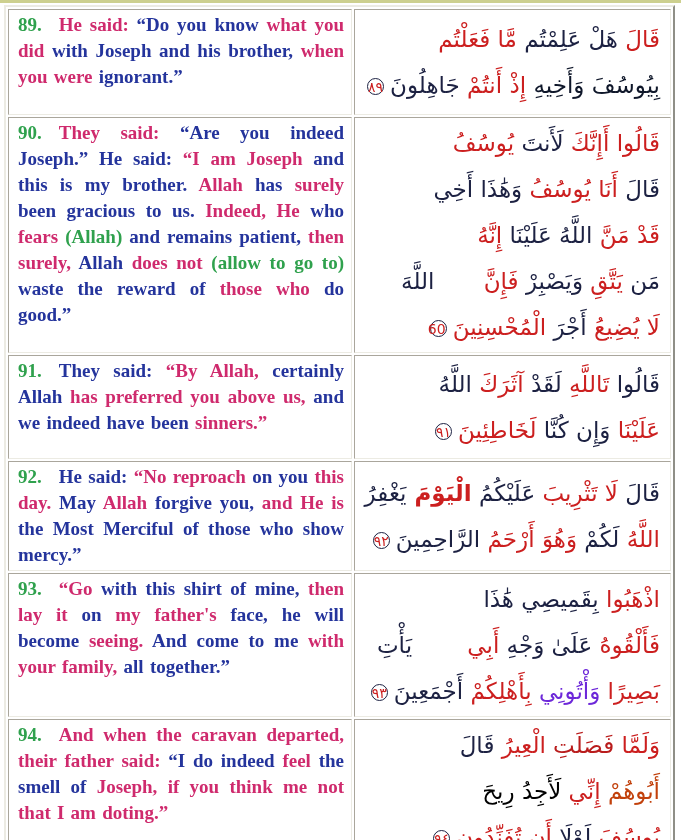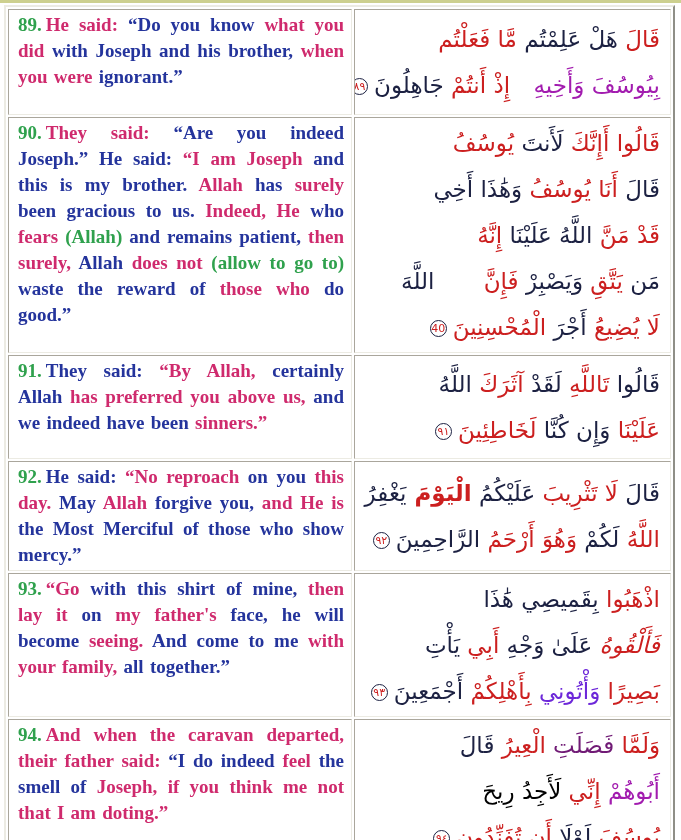--- a/index.html
+++ b/index.html
@@ -40,75 +40,75 @@
     margin: 0;
     font-family: "Liberation Serif", serif;
     font-weight: bold;
     font-size: 19px;
     line-height: 26px;
     text-align: justify;
     text-align-last: left;
     word-spacing: 1.5px;
   }
   .verse-num {
-    margin-right: 4px;
+    margin-right: 17px;
   }
   .ar-cell {
     vertical-align: middle;
     padding: 2px 10px 2px 4px;
     direction: rtl;
     text-align: right;
   }
   .ar-line {
     font-family: "DejaVu Sans", sans-serif;
     font-size: 23px;
     line-height: 30px;
     padding: 8px 0;
     white-space: nowrap;
   }
   .ayah-marker {
     display: inline-block;
     width: 17px;
     height: 17px;
     border-radius: 50%;
     font-family: "DejaVu Sans", sans-serif;
-    font-size: 11px;
+    font-size: 14px;
     line-height: 16px;
     text-align: center;
     vertical-align: middle;
     margin: 0 6px;
     box-sizing: border-box;
   }
 </style>
 </head>
 <body>
 
 <div class="top-strip"></div>
 
 <table class="verses">
   <tbody>
       <tr style="height: 106px;">
         <td class="en-cell">
           <p class="en-text"><span class="verse-num" style="color: rgb(47, 161, 77);">89.</span><span style="color: rgb(207, 42, 109);">He said: </span><span style="color: rgb(36, 52, 156);">“Do you know </span><span style="color: rgb(207, 42, 109);">what you did </span><span style="color: rgb(36, 52, 156);">with Joseph and his brother, </span><span style="color: rgb(207, 42, 109);">when you were </span><span style="color: rgb(36, 52, 156);">ignorant.”</span></p>
         </td>
         <td class="ar-cell">
           <div class="ar-line"><span style="color: rgb(204, 31, 31);">قَالَ </span><span style="color: rgb(28, 33, 66);">هَلْ عَلِمْتُم </span><span style="color: rgb(204, 31, 31);">مَّا فَعَلْتُم</span></div>
-          <div class="ar-line"><span style="color: #a21caf; margin-left: 16px;">بِيُوسُفَ وَأَخِيهِ </span><span style="color: rgb(204, 31, 31);">إِذْ أَنتُمْ </span><span style="color: rgb(28, 33, 66);">جَاهِلُونَ</span><span class="ayah-marker" style="border: 1.5px solid rgb(28, 33, 66); color: rgb(204, 31, 31);">٨٩</span></div>
+          <div class="ar-line"><span style="color: #0f172a;">بِيُوسُفَ وَأَخِيهِ </span><span style="color: rgb(204, 31, 31);">إِذْ أَنتُمْ </span><span style="color: rgb(28, 33, 66);">جَاهِلُونَ</span><span class="ayah-marker" style="border: 1.5px solid rgb(28, 33, 66); color: rgb(204, 31, 31);">٨٩</span></div>
         </td>
       </tr>
       <tr style="height: 233px;">
         <td class="en-cell">
           <p class="en-text"><span class="verse-num" style="color: rgb(47, 161, 77);">90.</span><span style="color: rgb(207, 42, 109);">They said: </span><span style="color: rgb(36, 52, 156);">“Are you indeed Joseph.” He said: </span><span style="color: rgb(207, 42, 109);">“I am Joseph </span><span style="color: rgb(36, 52, 156);">and this is my brother. </span><span style="color: rgb(207, 42, 109);">Allah </span><span style="color: rgb(36, 52, 156);">has </span><span style="color: rgb(207, 42, 109);">surely </span><span style="color: rgb(36, 52, 156);">been gracious to us. </span><span style="color: rgb(207, 42, 109);">Indeed, He </span><span style="color: rgb(36, 52, 156);">who </span><span style="color: rgb(207, 42, 109);">fears </span><span style="color: rgb(47, 161, 77);">(Allah) </span><span style="color: rgb(36, 52, 156);">and remains patient, </span><span style="color: rgb(207, 42, 109);">then surely, </span><span style="color: rgb(36, 52, 156);">Allah </span><span style="color: rgb(207, 42, 109);">does not </span><span style="color: rgb(47, 161, 77);">(allow to go to) </span><span style="color: rgb(36, 52, 156);">waste the reward of </span><span style="color: rgb(207, 42, 109);">those who </span><span style="color: rgb(36, 52, 156);">do good.”</span></p>
         </td>
         <td class="ar-cell">
           <div class="ar-line"><span style="color: rgb(204, 31, 31);">قَالُوا أَإِنَّكَ </span><span style="color: rgb(28, 33, 66);">لَأَنتَ </span><span style="color: rgb(204, 31, 31);">يُوسُفُ</span></div>
           <div class="ar-line"><span style="color: rgb(28, 33, 66);">قَالَ </span><span style="color: rgb(204, 31, 31);">أَنَا يُوسُفُ </span><span style="color: rgb(28, 33, 66);">وَهَٰذَا أَخِي</span></div>
           <div class="ar-line"><span style="color: rgb(204, 31, 31);">قَدْ مَنَّ </span><span style="color: rgb(28, 33, 66);">اللَّهُ عَلَيْنَا </span><span style="color: rgb(204, 31, 31);">إِنَّهُ</span></div>
           <div class="ar-line"><span style="color: rgb(28, 33, 66);">مَن </span><span style="color: rgb(204, 31, 31);">يَتَّقِ </span><span style="color: rgb(28, 33, 66);">وَيَصْبِرْ </span><span style="color: rgb(204, 31, 31); margin-left: 42px;">فَإِنَّ </span><span style="color: rgb(28, 33, 66); margin-left: 41px;">اللَّهَ</span></div>
-          <div class="ar-line"><span style="color: rgb(204, 31, 31);">لَا يُضِيعُ </span><span style="color: rgb(28, 33, 66);">أَجْرَ </span><span style="color: rgb(204, 31, 31);">الْمُحْسِنِينَ</span><span class="ayah-marker" style="border: 1.5px solid rgb(28, 33, 66); color: rgb(204, 31, 31);">40</span></div>
+          <div class="ar-line"><span style="color: rgb(204, 31, 31);">لَا يُضِيعُ </span><span style="color: rgb(28, 33, 66);">أَجْرَ </span><span style="color: rgb(204, 31, 31);">الْمُحْسِنِينَ</span><span class="ayah-marker" style="border: 1.5px solid rgb(28, 33, 66); color: rgb(204, 31, 31);">60</span></div>
         </td>
       </tr>
       <tr style="height: 104px;">
         <td class="en-cell">
           <p class="en-text"><span class="verse-num" style="color: rgb(47, 161, 77);">91.</span><span style="color: rgb(36, 52, 156);">They said: </span><span style="color: rgb(207, 42, 109);">“By Allah, </span><span style="color: rgb(36, 52, 156);">certainly Allah </span><span style="color: rgb(207, 42, 109);">has preferred you above us, </span><span style="color: rgb(36, 52, 156);">and we indeed have been </span><span style="color: rgb(207, 42, 109);">sinners.”</span></p>
         </td>
         <td class="ar-cell">
           <div class="ar-line"><span style="color: rgb(28, 33, 66);">قَالُوا </span><span style="color: rgb(204, 31, 31);">تَاللَّهِ </span><span style="color: rgb(28, 33, 66);">لَقَدْ </span><span style="color: rgb(204, 31, 31);">آثَرَكَ </span><span style="color: rgb(28, 33, 66);">اللَّهُ</span></div>
           <div class="ar-line"><span style="color: rgb(204, 31, 31);">عَلَيْنَا </span><span style="color: rgb(28, 33, 66);">وَإِن كُنَّا </span><span style="color: rgb(204, 31, 31);">لَخَاطِئِينَ</span><span class="ayah-marker" style="border: 1.5px solid rgb(28, 33, 66); color: rgb(204, 31, 31);">٩١</span></div>
         </td>
@@ -121,28 +121,28 @@
           <div class="ar-line"><span style="color: rgb(28, 33, 66);">قَالَ </span><span style="color: rgb(204, 31, 31);">لَا تَثْرِيبَ </span><span style="color: rgb(28, 33, 66);">عَلَيْكُمُ </span><span style="color: rgb(204, 31, 31); font-weight: bold;">الْيَوْمَ </span><span style="color: rgb(28, 33, 66);">يَغْفِرُ</span></div>
           <div class="ar-line"><span style="color: rgb(204, 31, 31);">اللَّهُ </span><span style="color: rgb(28, 33, 66);">لَكُمْ </span><span style="color: rgb(204, 31, 31);">وَهُوَ أَرْحَمُ </span><span style="color: rgb(28, 33, 66);">الرَّاحِمِينَ</span><span class="ayah-marker" style="border: 1.5px solid rgb(28, 33, 66); color: rgb(204, 31, 31);">٩٢</span></div>
         </td>
       </tr>
       <tr style="height: 132px;">
         <td class="en-cell">
           <p class="en-text"><span class="verse-num" style="color: rgb(47, 161, 77);">93.</span><span style="color: rgb(207, 42, 109);">“Go </span><span style="color: rgb(36, 52, 156);">with this shirt of mine, </span><span style="color: rgb(207, 42, 109);">then lay it </span><span style="color: rgb(36, 52, 156);">on </span><span style="color: rgb(207, 42, 109);">my father's </span><span style="color: rgb(36, 52, 156);">face, he will become </span><span style="color: rgb(207, 42, 109);">seeing. </span><span style="color: rgb(36, 52, 156);">And come to me </span><span style="color: rgb(207, 42, 109);">with your family, </span><span style="color: rgb(36, 52, 156);">all together.”</span></p>
         </td>
         <td class="ar-cell">
           <div class="ar-line"><span style="color: rgb(204, 31, 31);">اذْهَبُوا </span><span style="color: rgb(28, 33, 66);">بِقَمِيصِي هَٰذَا</span></div>
-          <div class="ar-line"><span style="color: rgb(204, 31, 31); font-style: italic;">فَأَلْقُوهُ </span><span style="color: rgb(28, 33, 66);">عَلَىٰ وَجْهِ </span><span style="color: rgb(204, 31, 31);">أَبِي </span><span style="color: rgb(28, 33, 66);">يَأْتِ</span></div>
+          <div class="ar-line"><span style="color: rgb(204, 31, 31);">فَأَلْقُوهُ </span><span style="color: rgb(28, 33, 66);">عَلَىٰ وَجْهِ </span><span style="color: rgb(204, 31, 31); margin-left: 48px;">أَبِي </span><span style="color: rgb(28, 33, 66);">يَأْتِ</span></div>
           <div class="ar-line"><span style="color: rgb(204, 31, 31);">بَصِيرًا </span><span style="color: #6d28d9;">وَأْتُونِي </span><span style="color: rgb(204, 31, 31);">بِأَهْلِكُمْ </span><span style="color: rgb(28, 33, 66);">أَجْمَعِينَ</span><span class="ayah-marker" style="border: 1.5px solid rgb(28, 33, 66); color: rgb(204, 31, 31);">٩٣</span></div>
         </td>
       </tr>
       <tr style="height: 132px;">
         <td class="en-cell">
           <p class="en-text"><span class="verse-num" style="color: rgb(47, 161, 77);">94.</span><span style="color: rgb(207, 42, 109);">And when the caravan departed, their father said: </span><span style="color: rgb(36, 52, 156);">“I do indeed </span><span style="color: rgb(207, 42, 109);">feel </span><span style="color: rgb(36, 52, 156);">the smell of </span><span style="color: rgb(207, 42, 109);">Joseph, if you think me not that I am doting.”</span></p>
         </td>
         <td class="ar-cell">
-          <div class="ar-line"><span style="color: rgb(204, 31, 31);">وَلَمَّا </span><span style="color: #701a75;">فَصَلَتِ </span><span style="color: rgb(204, 31, 31);">الْعِيرُ </span><span style="color: rgb(28, 33, 66);">قَالَ</span></div>
-          <div class="ar-line"><span style="color: #a21caf;">أَبُوهُمْ </span><span style="color: rgb(204, 31, 31);">إِنِّي </span><span style="color: #000000;">لَأَجِدُ رِيحَ</span></div>
+          <div class="ar-line"><span style="color: rgb(204, 31, 31);">وَلَمَّا </span><span style="color: #b91c1c;">فَصَلَتِ </span><span style="color: rgb(204, 31, 31);">الْعِيرُ </span><span style="color: rgb(28, 33, 66);">قَالَ</span></div>
+          <div class="ar-line"><span style="color: #c2410c;">أَبُوهُمْ </span><span style="color: rgb(204, 31, 31);">إِنِّي </span><span style="color: #000000;">لَأَجِدُ رِيحَ</span></div>
           <div class="ar-line"><span style="color: rgb(204, 31, 31);">يُوسُفَ </span><span style="color: rgb(28, 33, 66);">لَوْلَا </span><span style="color: rgb(204, 31, 31);">أَن تُفَنِّدُونِ</span><span class="ayah-marker" style="border: 1.5px solid rgb(28, 33, 66); color: rgb(204, 31, 31);">٩٤</span></div>
         </td>
       </tr>
     </tbody>
 </table>
 
 </body></html>

